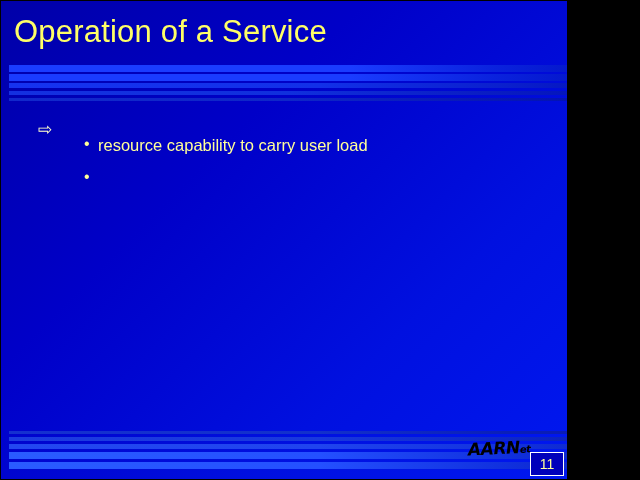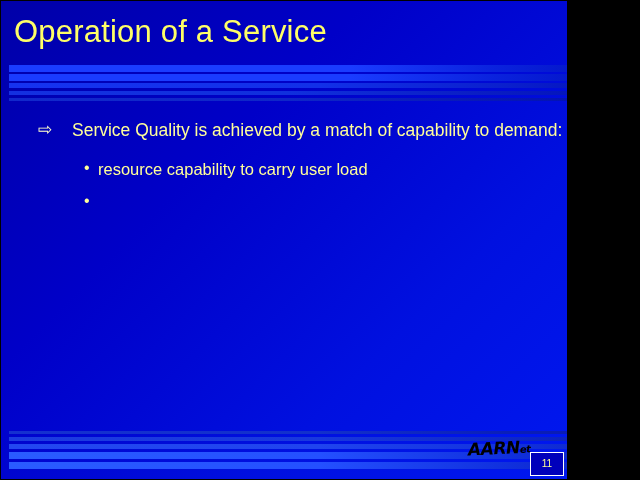--- a/index.html
+++ b/index.html
@@ -136,21 +136,21 @@
   }
   .page-num {
     position: absolute;
     right: 4px;
     bottom: 4px;
     width: 32px;
     height: 22px;
     border: 1px solid #ffffff;
     background: #0000bb;
     color: #ffff99;
-    font-size: 10px;
+    font-size: 14px;
     line-height: 22px;
     text-align: center;
     overflow: hidden;
   }
 </style>
 </head>
 <body>
 
 <div class="slide">
 
@@ -161,21 +161,20 @@
     <div class="stripe s2"></div>
     <div class="stripe s3"></div>
     <div class="stripe s4"></div>
     <div class="stripe s5"></div>
   </div>
 
   <div class="body-block">
 
     <div class="level1">
       <span class="arrow">⇨</span>
-      <span>Service Quality is achieved by a match of capability to demand:</span>
     </div>
 
     <div class="level2-list">
       <div class="level2">
         <span class="dot">•</span>
         <span>resource capability to carry user load</span>
       </div>
       <div class="level2">
         <span class="dot">•</span>
       </div>

